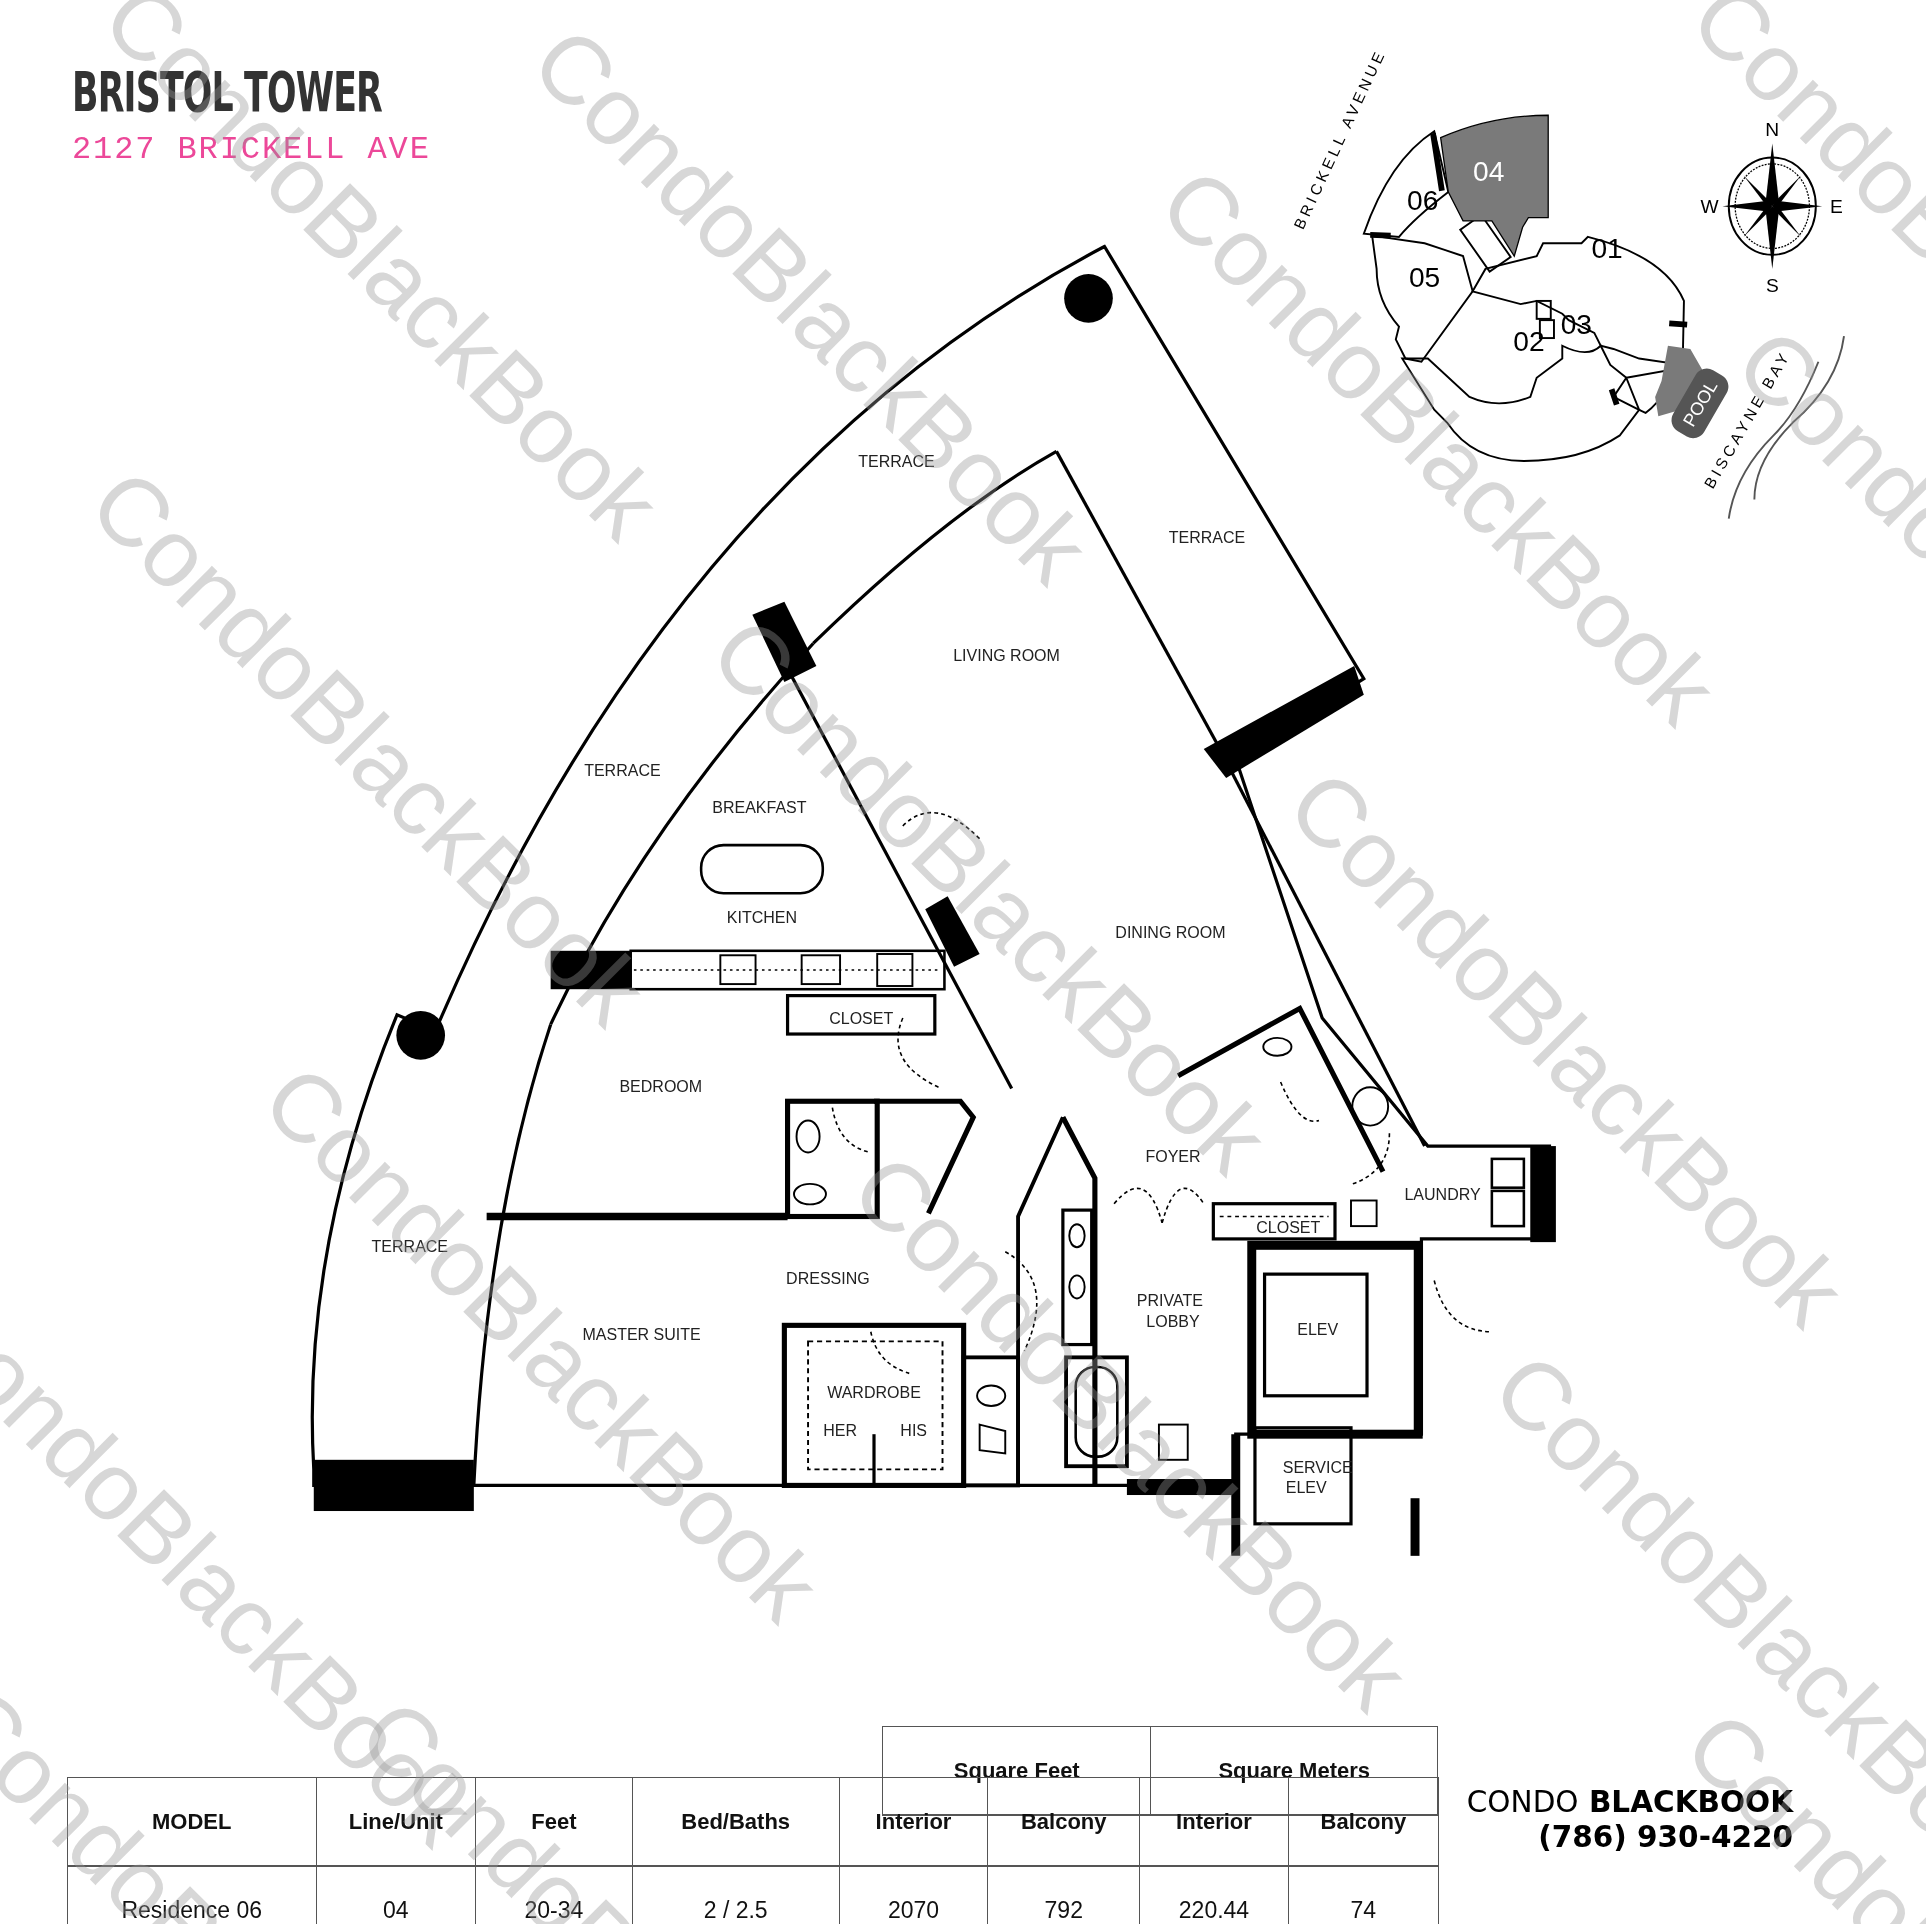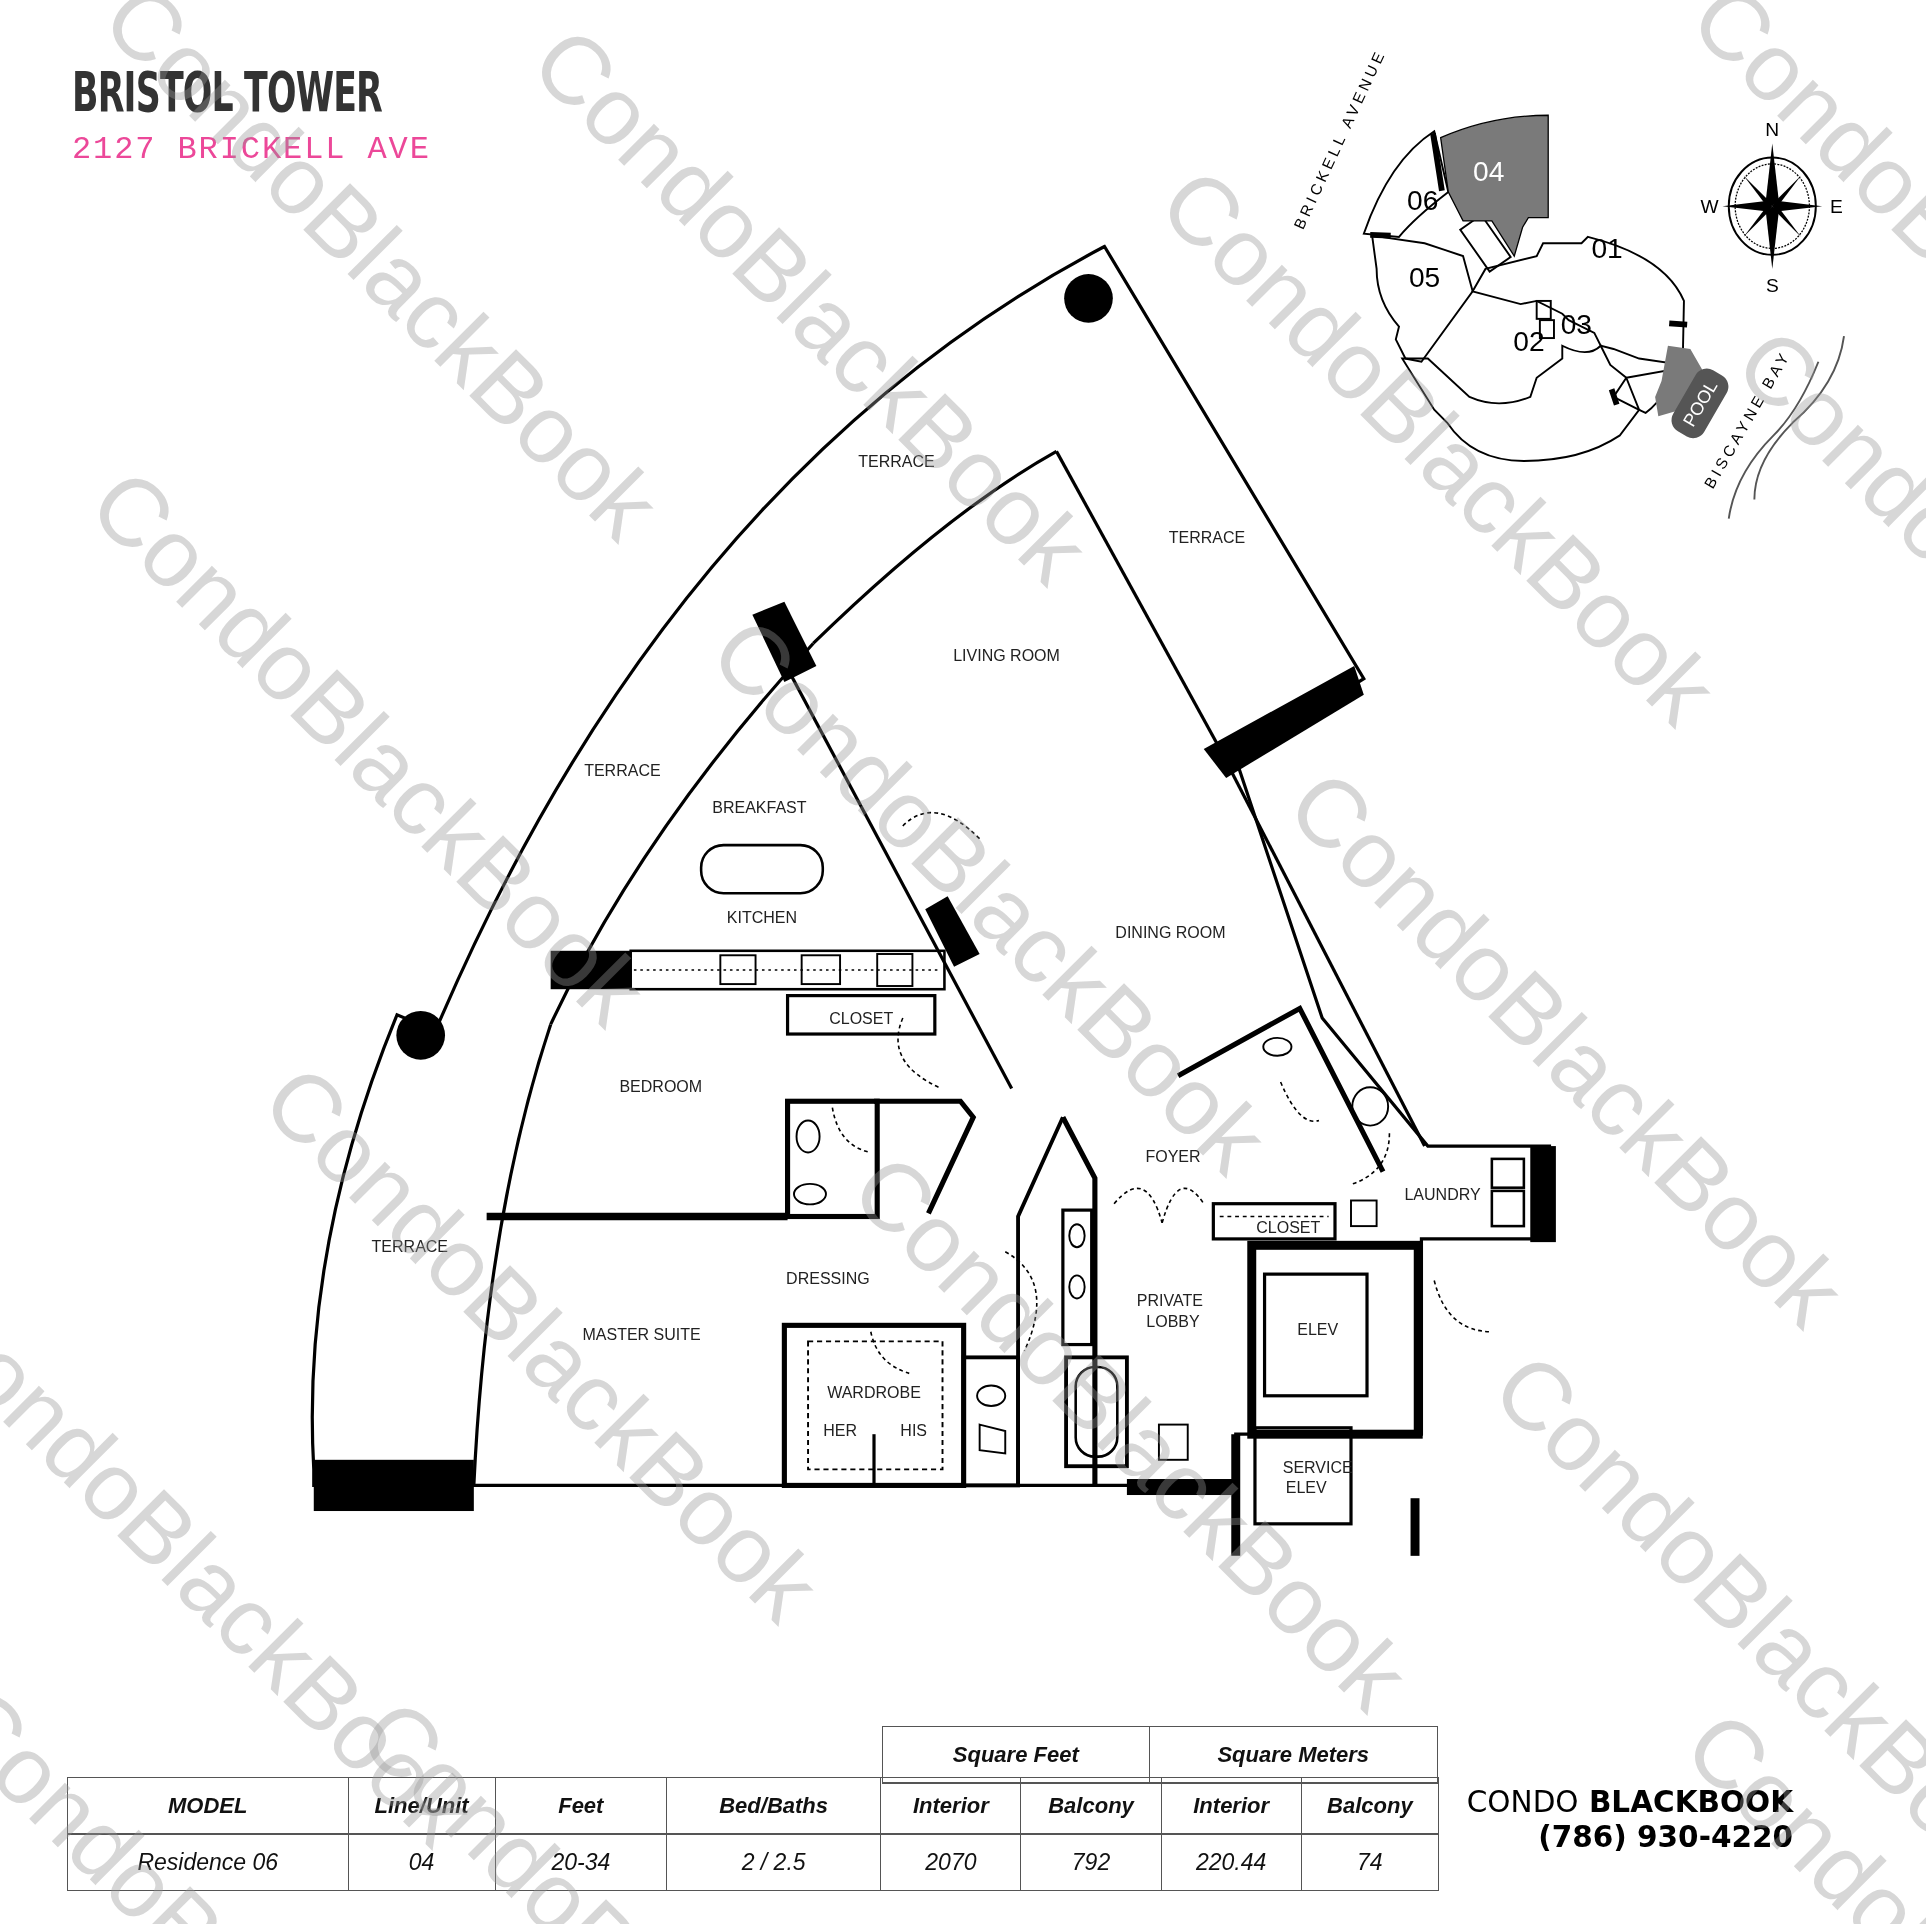--- a/index.html
+++ b/index.html
@@ -3,21 +3,21 @@
 <meta charset="utf-8">
 <style>
   html,body{margin:0;padding:0;background:#fff;}
   body{width:1926px;height:1924px;position:relative;overflow:hidden;font-family:"Liberation Sans",sans-serif;color:#111;}
   .title{position:absolute;left:72px;top:64px;font-family:"DejaVu Sans",sans-serif;font-size:56px;font-weight:bold;color:#333;letter-spacing:-1.3px;transform:scaleX(0.62);transform-origin:left top;line-height:1;}
   .address{position:absolute;left:72px;top:134px;font-family:Liberation Mono, monospace;font-size:32px;color:#ec4899;letter-spacing:1.9px;line-height:1;}
   svg.plan{position:absolute;left:0;top:0;}
   .room{font-family:"Liberation Sans",sans-serif;font-size:25px;fill:#222;text-anchor:middle;letter-spacing:0px;}
   .watermark{position:absolute;font-family:"Liberation Sans",sans-serif;font-size:96px;color:rgba(150,150,150,0.38);transform:rotate(45deg);transform-origin:left top;white-space:nowrap;pointer-events:none;}
   table.specs{position:absolute;border-collapse:collapse;font-family:"Liberation Sans",sans-serif;}
-  table.specs td{border:1.3px solid #555;text-align:center;font-size:23px;height:55px;padding:0;font-style:italic;}
+  table.specs td{border:1.3px solid #555;text-align:center;font-size:23px;height:55px;padding:16px;}
   table.specs td.hd{font-weight:bold;font-size:22px;}
   .brand{position:absolute;left:1460px;top:1785px;width:333px;text-align:right;font-family:"DejaVu Sans",sans-serif;font-size:29.5px;font-weight:bold;line-height:1.2;color:#000;}
   .brand .light{font-weight:normal;}
 </style>
 </head>
 <body>
 
 <div class="title">BRISTOL TOWER</div>
 <div class="address">2127 BRICKELL AVE</div>
 

